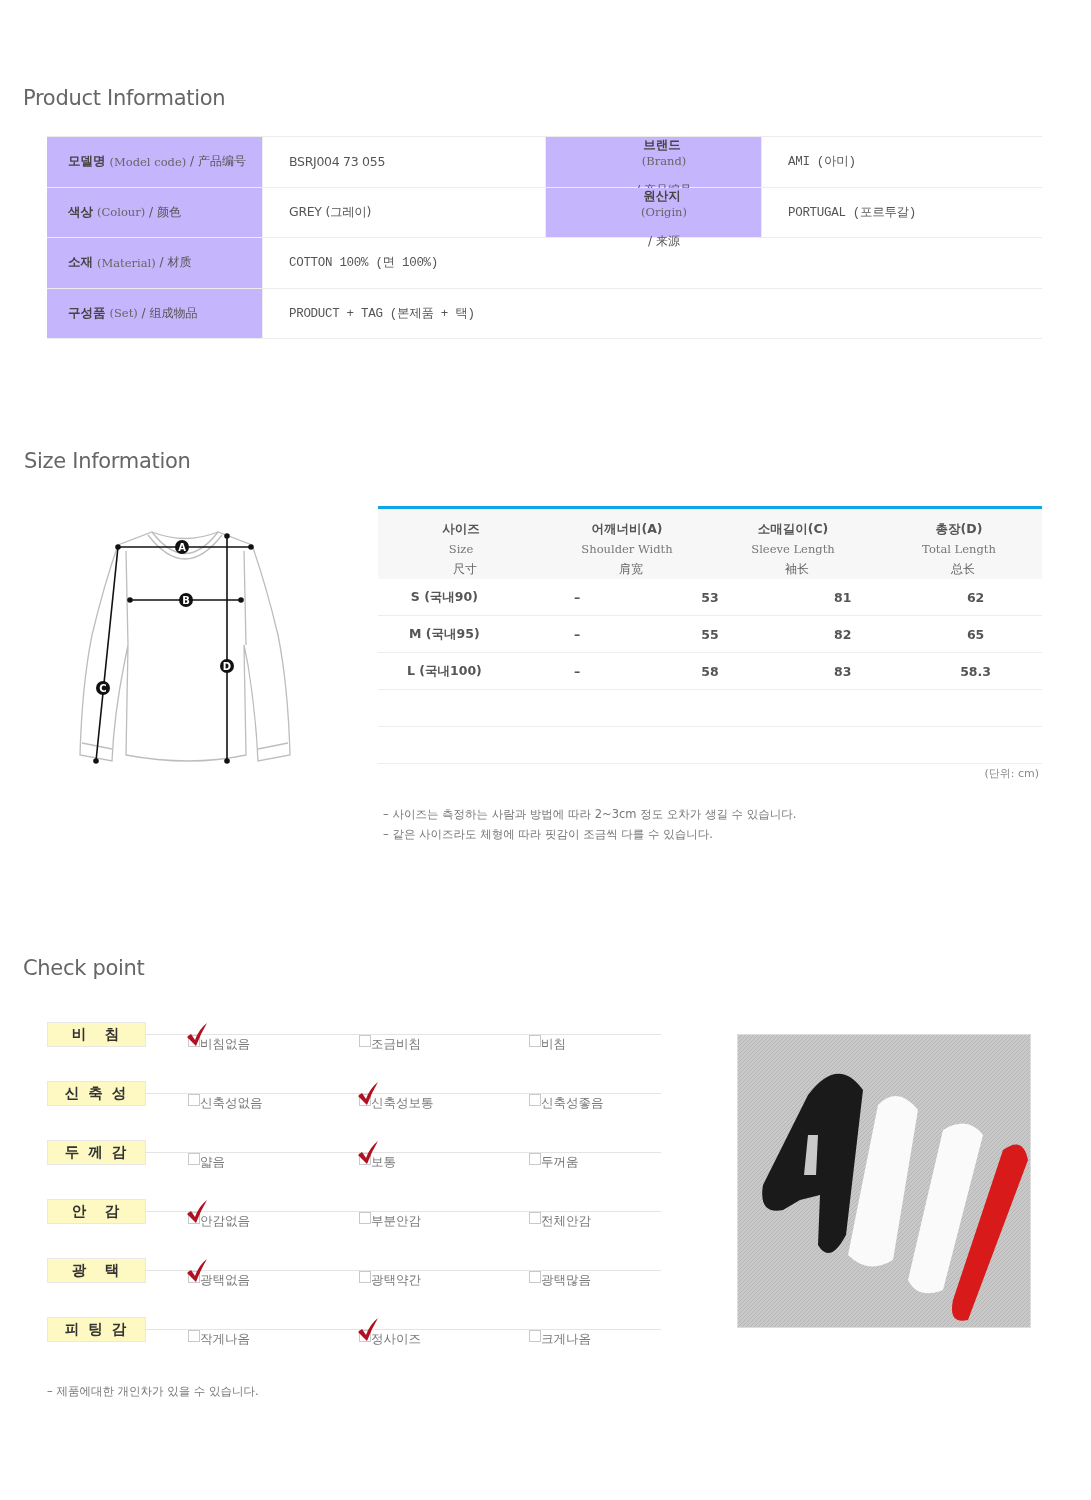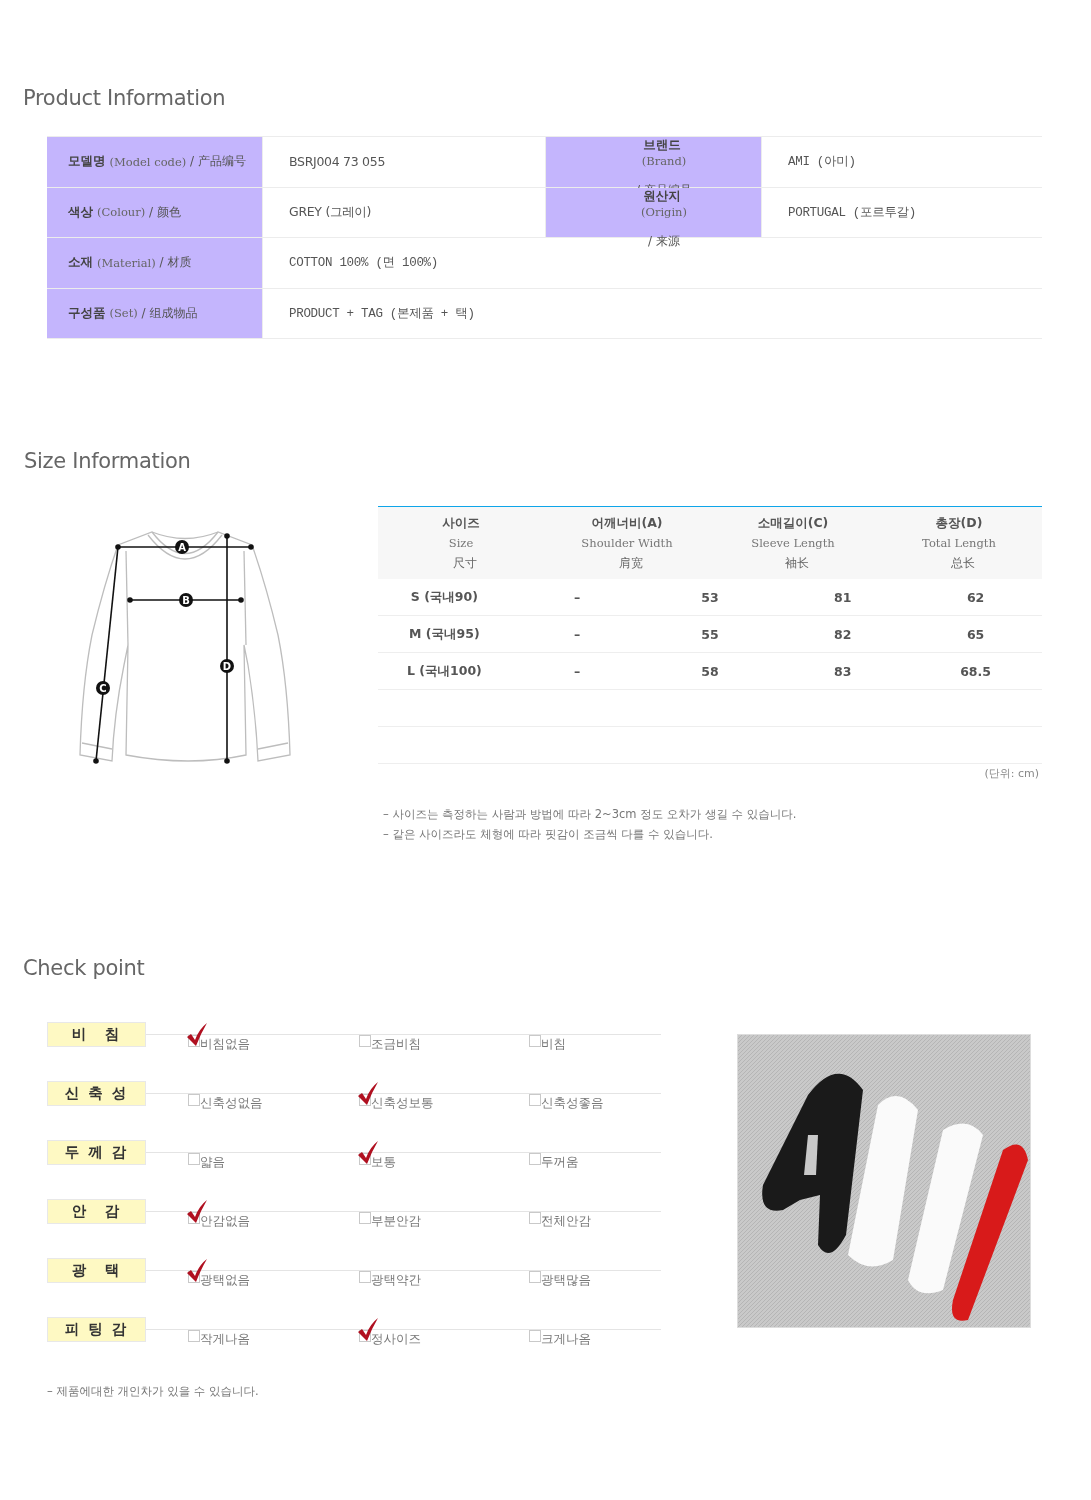--- a/index.html
+++ b/index.html
@@ -30,21 +30,21 @@
       font-size: 12.5px; color: #555; letter-spacing: -0.3px;
     }
     .pi-value.wide { width: auto; flex: 1; font-family: Liberation Mono, monospace; }
     .pi-label.second { width: 217px; border-left: 1px solid #ececec; flex-direction: column; }
 
     
     .size-diagram { position: absolute; left: 70px; top: 515px; width: 240px; height: 260px; }
 
     
     .size-table { position: absolute; left: 378px; top: 506px; width: 664px; }
-    .st-head { display: flex; background: #f7f7f7; height: 73px; border-top: 1px solid #0ea5e9; }
+    .st-head { display: flex; background: #f7f7f7; height: 73px; border-top: 3px solid #0ea5e9; align-items: flex-end; }
     .st-col { flex: 1; display: flex; flex-direction: column; align-items: center; justify-content: center; }
     .st-col .ko { font-size: 12.5px; font-weight: bold; color: #555; height: 20px; line-height: 20px; }
     .st-col .en { font-family: "DejaVu Serif", serif; font-size: 11.5px; color: #777; height: 20px; line-height: 20px; }
     .st-col .zh { font-family: "DejaVu Serif", serif; font-size: 12px; color: #666; height: 20px; line-height: 20px; margin-left: 8px; }
     .st-row { display: flex; height: 37px; border-bottom: 1px solid #eeeeee; }
     .st-cell { flex: 1; display: flex; align-items: center; justify-content: center; font-size: 12.5px; color: #555; font-weight: bold; }
     .st-row.empty { height: 37px; }
     .unit { position: absolute; right: 52px; top: 766px; font-size: 11px; color: #888; }
     .notes { position: absolute; left: 383px; top: 804px; font-size: 11.5px; color: #777; line-height: 20px; }
 
@@ -197,21 +197,21 @@
     <div class="st-cell">–</div>
     <div class="st-cell">55</div>
     <div class="st-cell">82</div>
     <div class="st-cell">65</div>
   </div>
   <div class="st-row">
     <div class="st-cell">L (국내100)</div>
     <div class="st-cell">–</div>
     <div class="st-cell">58</div>
     <div class="st-cell">83</div>
-    <div class="st-cell">68.5</div>
+    <div class="st-cell">58.3</div>
   </div>
   <div class="st-row empty"></div>
   <div class="st-row empty"></div>
 </div>
 
 <div class="unit">(단위: cm)</div>
 <div class="notes">
   <div>– 사이즈는 측정하는 사람과 방법에 따라 2~3cm 정도 오차가 생길 수 있습니다.</div>
   <div>– 같은 사이즈라도 체형에 따라 핏감이 조금씩 다를 수 있습니다.</div>
 </div>

